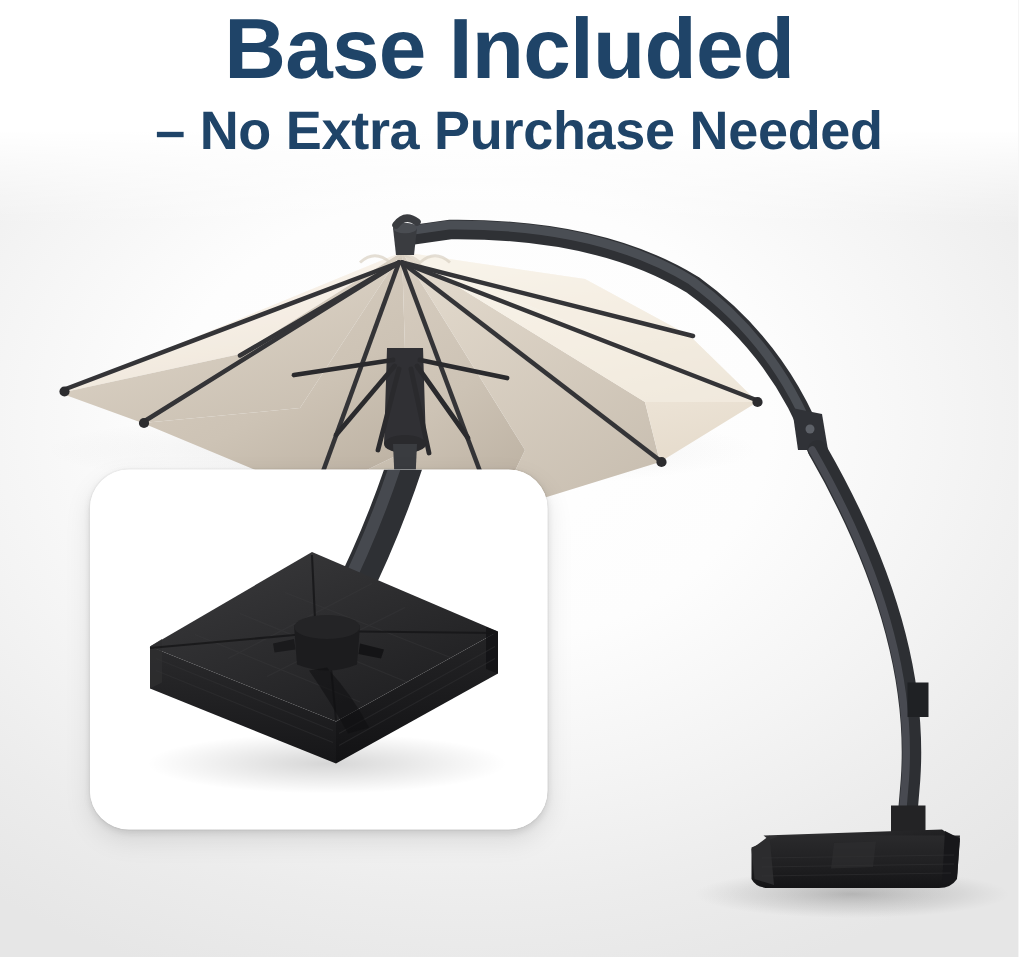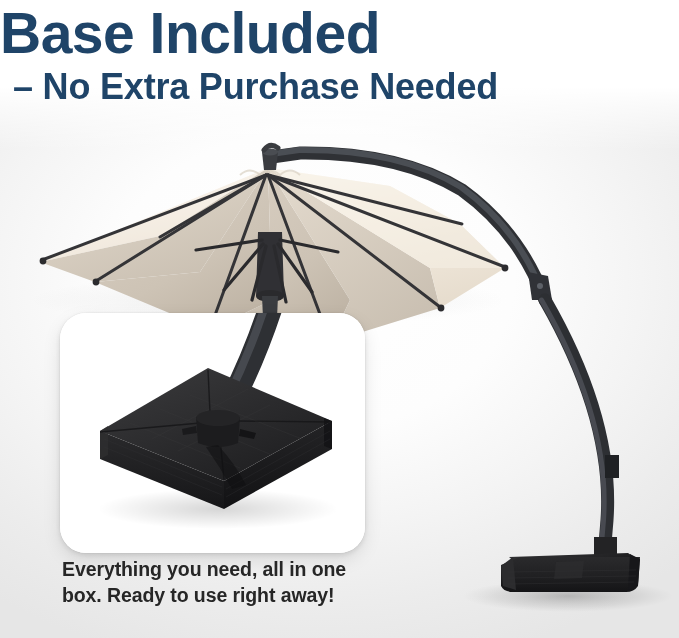--- a/index.html
+++ b/index.html
@@ -30,21 +30,21 @@
   #bg-topwash {
     position: absolute;
     left: 0; top: 0; right: 0; height: 150px;
     background: linear-gradient(#ffffff 0%, #ffffff 58%, rgba(255,255,255,0) 100%);
   }
 
   
   #headline-block {
     position: absolute;
     left: 0; right: 0; top: 4px;
-    text-align: left;
+    text-align: center;
     z-index: 30;
   }
   #headline-line1 {
     font-size: 57px;
     font-weight: bold;
     letter-spacing: -0.5px;
     line-height: 1.02;
     margin: 0;
     white-space: nowrap;
   }
@@ -343,18 +343,14 @@
         <ellipse cx="158" cy="105" rx="22" ry="8" fill="#242426"></ellipse>
 
         <path d="M 180,116 L 196,120 L 194,126 L 179,123 Z" fill="#141416"></path>
         <path d="M 122,116 L 136,113 L 137,120 L 123,122 Z" fill="#1a1a1c"></path>
 
         <path d="M 158,132 Q 176,152 186,172 L 172,176 Q 160,154 146,134 Z" fill="#0e0e10" opacity="0.55"></path>
       </g>
     </svg>
   </div>
 
-  <div id="caption">
-    <div>Everything you need, all in one</div>
-    <div>box. Ready to use right away!</div>
-  </div>
 
 </div>
 
 </body></html>

